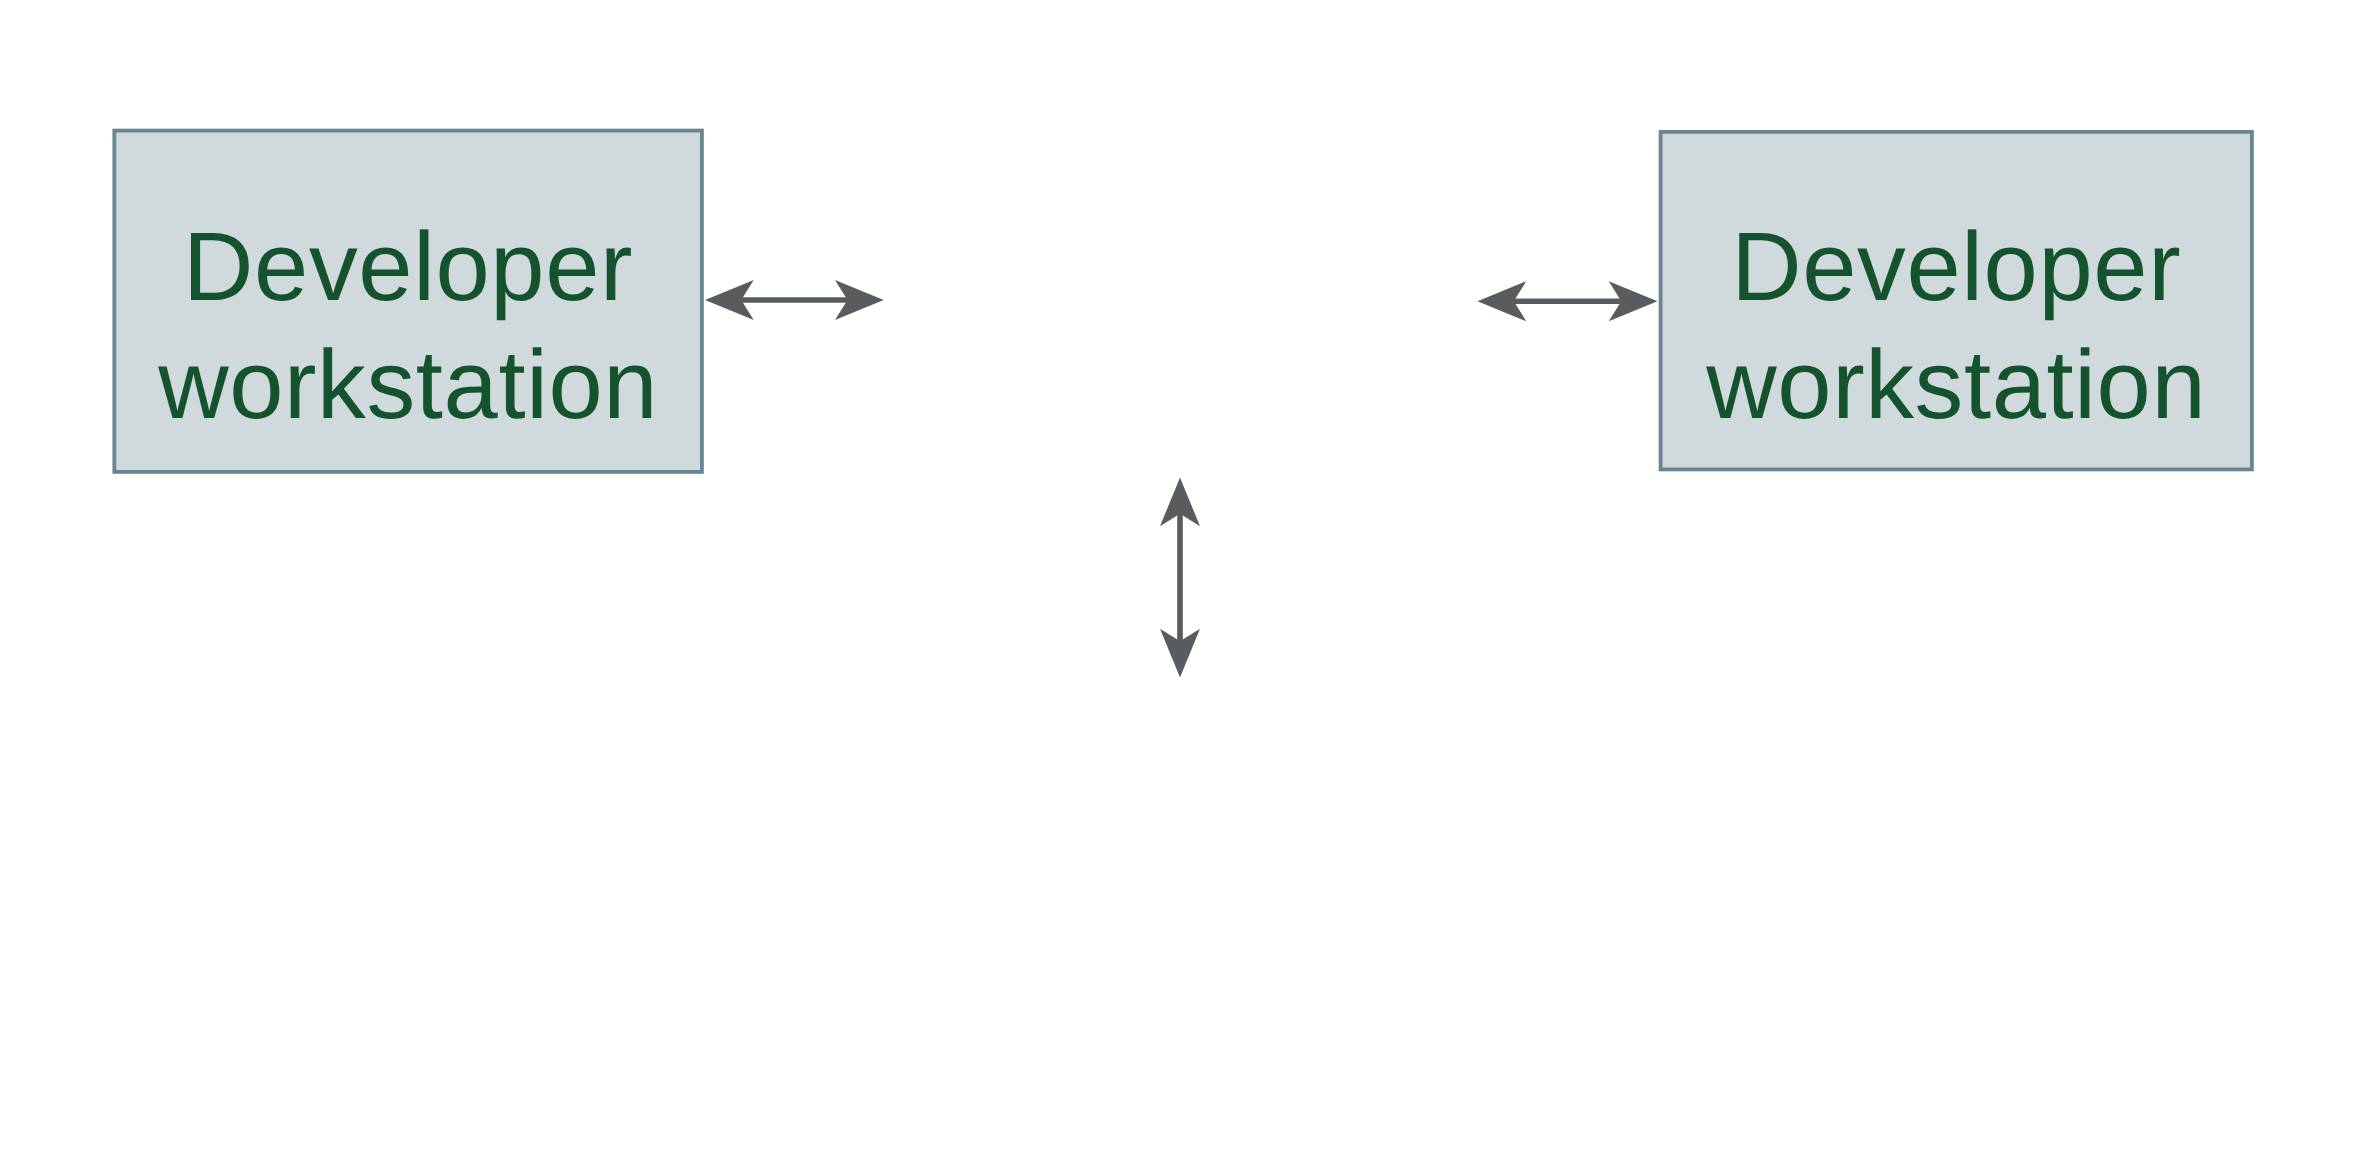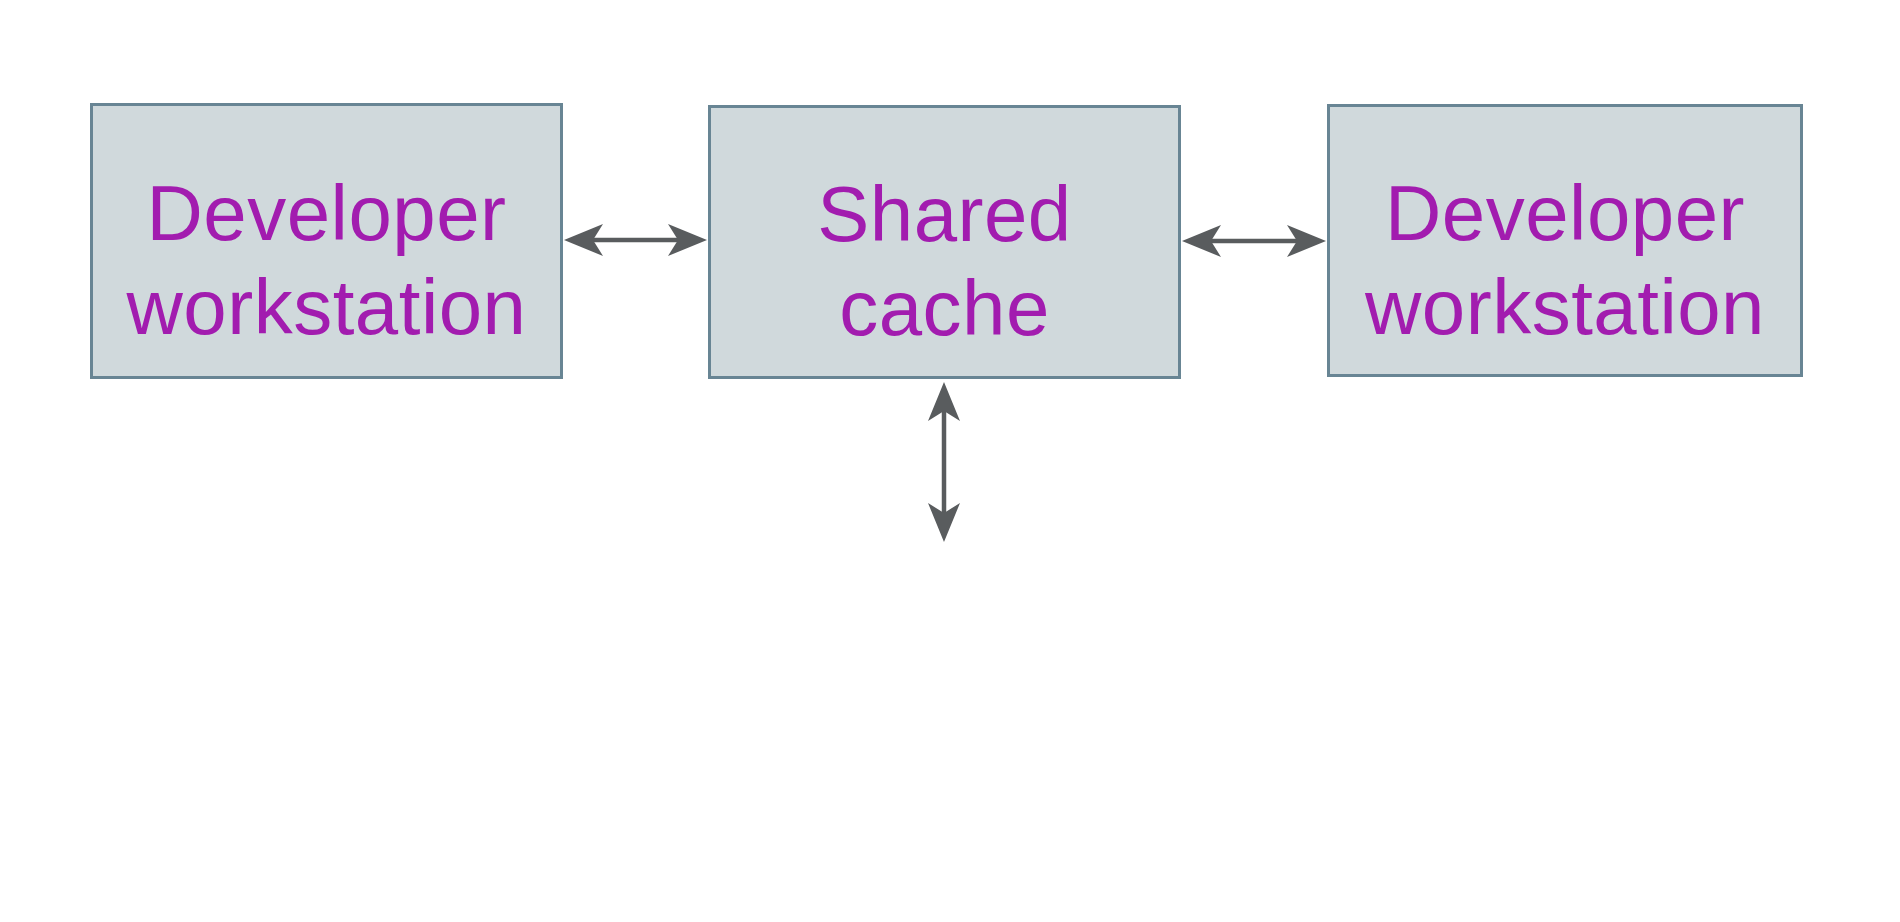--- a/index.html
+++ b/index.html
@@ -20,21 +20,21 @@
     box-sizing: border-box;
     background: #d0d9dc;
     border: 3px solid #688594;
     display: flex;
     align-items: center;
     justify-content: center;
   }
   .node-label {
     font-size: 78px;
     line-height: 1.2;
-    color: #a21caf;
+    color: #14532d;
     text-align: center;
     white-space: pre-line;
     letter-spacing: 0.5px;
     margin-top: 40px;
   }
   
   .node-dev-left   { left: 90px;   top: 103px; width: 473px; height: 276px; }
   .node-cache      { left: 708px;  top: 105px; width: 473px; height: 274px; }
   .node-dev-right  { left: 1327px; top: 104px; width: 476px; height: 273px; }
   .node-ci         { left: 708px;  top: 545px; width: 471px; height: 273px; }
@@ -52,24 +52,20 @@
 </head>
 <body>
 
 <div class="canvas">
 
   <div class="node node-dev-left">
     <div class="node-label">Developer
 workstation</div>
   </div>
 
-  <div class="node node-cache">
-    <div class="node-label">Shared
-cache</div>
-  </div>
 
   <div class="node node-dev-right">
     <div class="node-label">Developer
 workstation</div>
   </div>
 
 
   <div class="edge edge-left">
     <svg width="145" height="48" viewBox="0 0 145 48" aria-hidden="true">
       <line x1="28" y1="24" x2="117" y2="24"></line>

